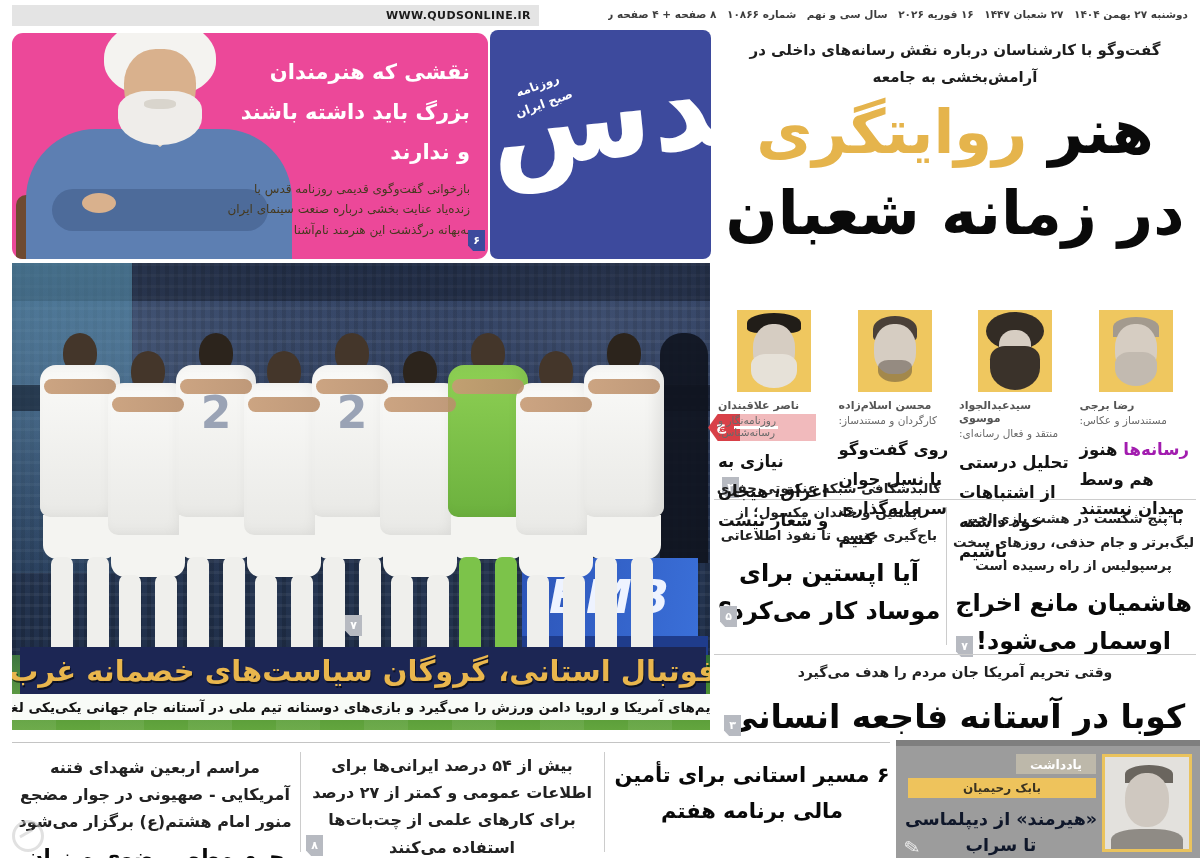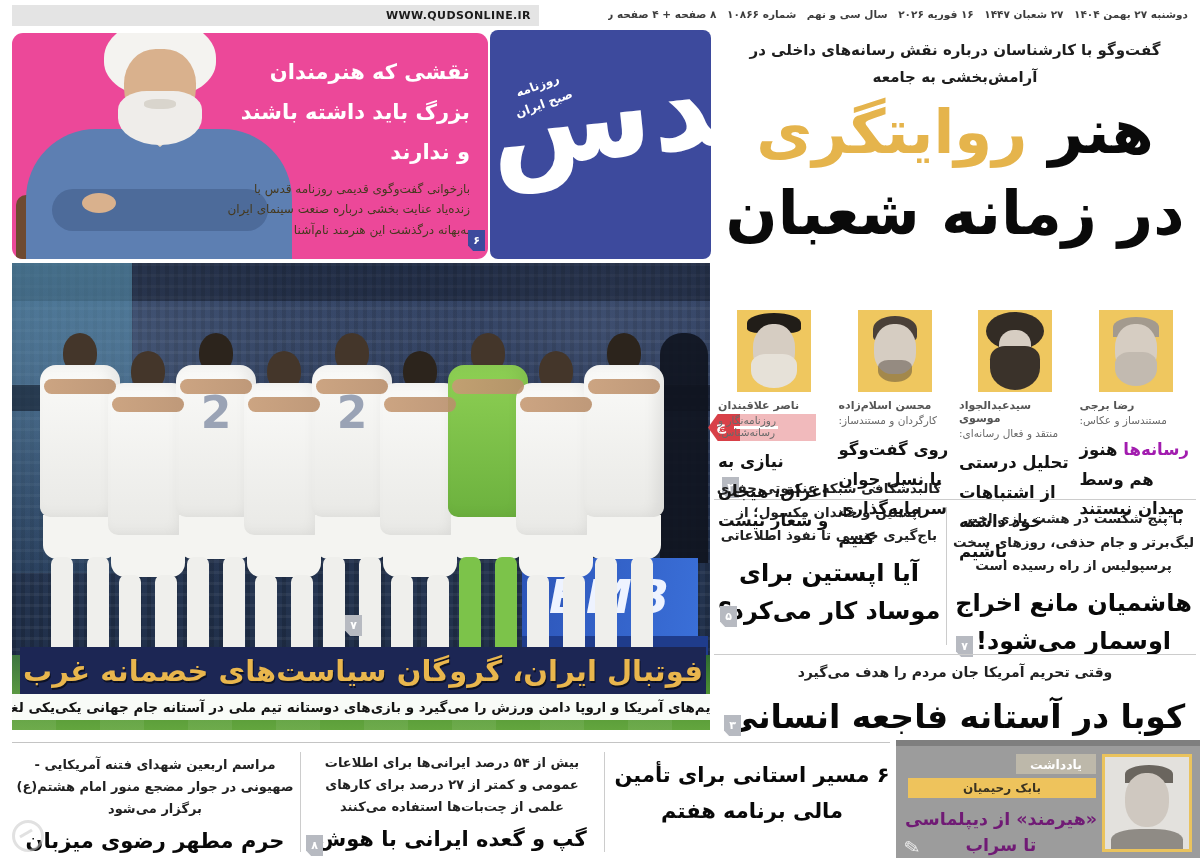--- a/index.html
+++ b/index.html
@@ -125,39 +125,39 @@
   .h2{font-size:24px;font-weight:bold;color:#090909;line-height:1.6;margin-top:6px}
   .sport{left:952px;top:507px;width:243px;height:146px}
   .epstein{left:716px;top:477px;width:226px;height:146px}
   .ab{position:absolute;left:4px;bottom:-4px}
   .cuba{left:714px;top:660px;width:482px;height:78px}
   .cuba .kick{font-size:14px}
   .cuba .h2{font-size:33px;margin-top:6px}
   .cuba .ab{bottom:2px;left:10px}
   
   .bot{position:absolute;text-align:center;direction:rtl}
-  .bot .kick{font-size:13px;line-height:1.7}
+  .bot .kick{font-size:16px;line-height:1.7}
   .bh{font-size:21px;font-weight:bold;color:#090909;line-height:1.7;margin-top:4px}
   .b-haram{left:14px;top:754px;width:282px}
   .b-ai{left:306px;top:752px;width:292px;height:102px}
   .b-ai .ab{left:0;bottom:-2px}
   .b-masir{left:610px;top:754px;width:284px}
   
   .note{position:absolute;left:896px;top:740px;width:304px;height:118px;background:#9c9c9c;border-top:6px solid #7f7f7f}
   .np{position:absolute;right:8px;top:8px;width:84px;height:92px;background:#e3e1dd;border:3px solid #eac35d;overflow:hidden}
   .np i{position:absolute;display:block}
   .np .face{left:50%;transform:translateX(-50%);top:16px;width:44px;height:54px;background:#cfc8c0;border-radius:46%}
   .np .hair{left:20px;top:8px;width:48px;height:18px;background:#6a655e;border-radius:50% 50% 0 0}
   .np .sh{left:6px;bottom:-6px;width:72px;height:26px;background:#8f8b85;border-radius:40% 40% 0 0}
   .note-label{position:absolute;top:8px;right:104px;width:80px;height:20px;background:#bdb8aa;color:#fff;
               font-size:12.5px;font-weight:bold;display:flex;align-items:center;justify-content:center;direction:rtl}
   .note-author{position:absolute;top:32px;right:104px;left:12px;height:20px;background:#eec35c;color:#3a3322;
                font-size:12px;font-weight:bold;display:flex;align-items:center;justify-content:center;direction:rtl}
   .note-head{position:absolute;top:60px;right:100px;left:6px;text-align:center;font-size:17.5px;font-weight:bold;
-             color:#701a75;direction:rtl;line-height:1.5}
+             color:#0f172a;direction:rtl;line-height:1.5}
   .pen{position:absolute;left:8px;bottom:6px;font-size:19px;color:#ececec;transform:rotate(-10deg)}
   .wm{position:absolute;left:12px;bottom:6px;width:26px;height:26px;border:3px solid #c9c9c9;border-radius:50%;
       opacity:.55}
   .wm::after{content:"";position:absolute;left:4px;top:9px;width:14px;height:3px;background:#c9c9c9;transform:rotate(-30deg)}
 </style>
 </head>
 <body>
 
 <div id="page">
 
@@ -297,21 +297,21 @@
           <div class="p-shorts"></div>
           <div class="p-legs">
             <i></i>
             <i></i>
           </div>
         </div>
     </div>
     <div class="grass"></div>
     <div class="badge gray photo-badge">۷</div>
     <div class="cap-band">
-      <span class="cap-gold">فوتبال ایران، گروگان سیاست‌های خصمانه غرب</span>
+      <span class="cap-gold">فوتبال استانی، گروگان سیاست‌های خصمانه غرب</span>
     </div>
     <div class="cap-sub">وقتی تحریم‌های آمریکا و اروپا دامن ورزش را می‌گیرد و بازی‌های دوستانه تیم ملی در آستانه جام جهانی یکی‌یکی لغو می‌شود</div>
   </div>
 
   <div class="experts">
     <div class="ribbon">
       <span class="rb-ch">چ</span>
     </div>
     <div class="expert">
       <div class="mug m0">

